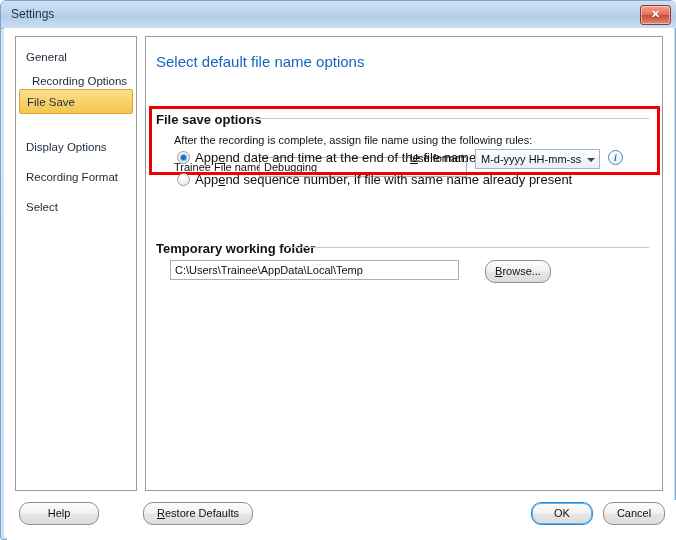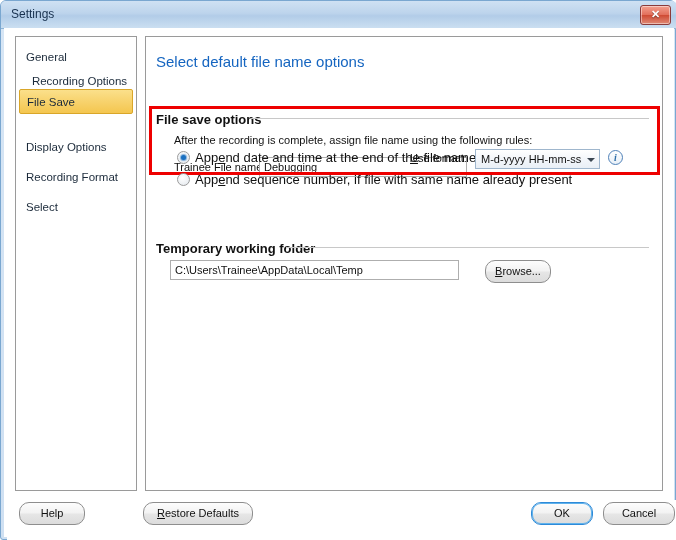--- a/index.html
+++ b/index.html
@@ -367,25 +367,25 @@
 
       <input class="text-input" style="left: 24px; top: 223px; width: 289px;" type="text" value="C:\Users\Trainee\AppData\Local\Temp">
 
       <div class="btn" style="left:339px; top:223px; width:66px;">
         <span></span><span class="acc">B</span><span>rowse...</span>
       </div>
 
     </div>
 
     <div id="bottom-bar">
-      <div class="btn" style="left:12px; top:2px; width:66px;">Help</div>
+      <div class="btn" style="left:12px; top:2px; width:80px;">Help</div>
 
       <div class="btn" style="left:136px; top:2px; width:110px;">
         <span></span><span class="acc">R</span><span>estore Defaults</span>
       </div>
 
       <div class="btn default" style="left:524px; top:2px; width:62px;">OK</div>
-      <div class="btn" style="left:596px; top:2px; width:72px;">Cancel</div>
+      <div class="btn" style="left:596px; top:2px; width:62px;">Cancel</div>
 
     </div>
 
   </div>
 </div>
 
 </body></html>

